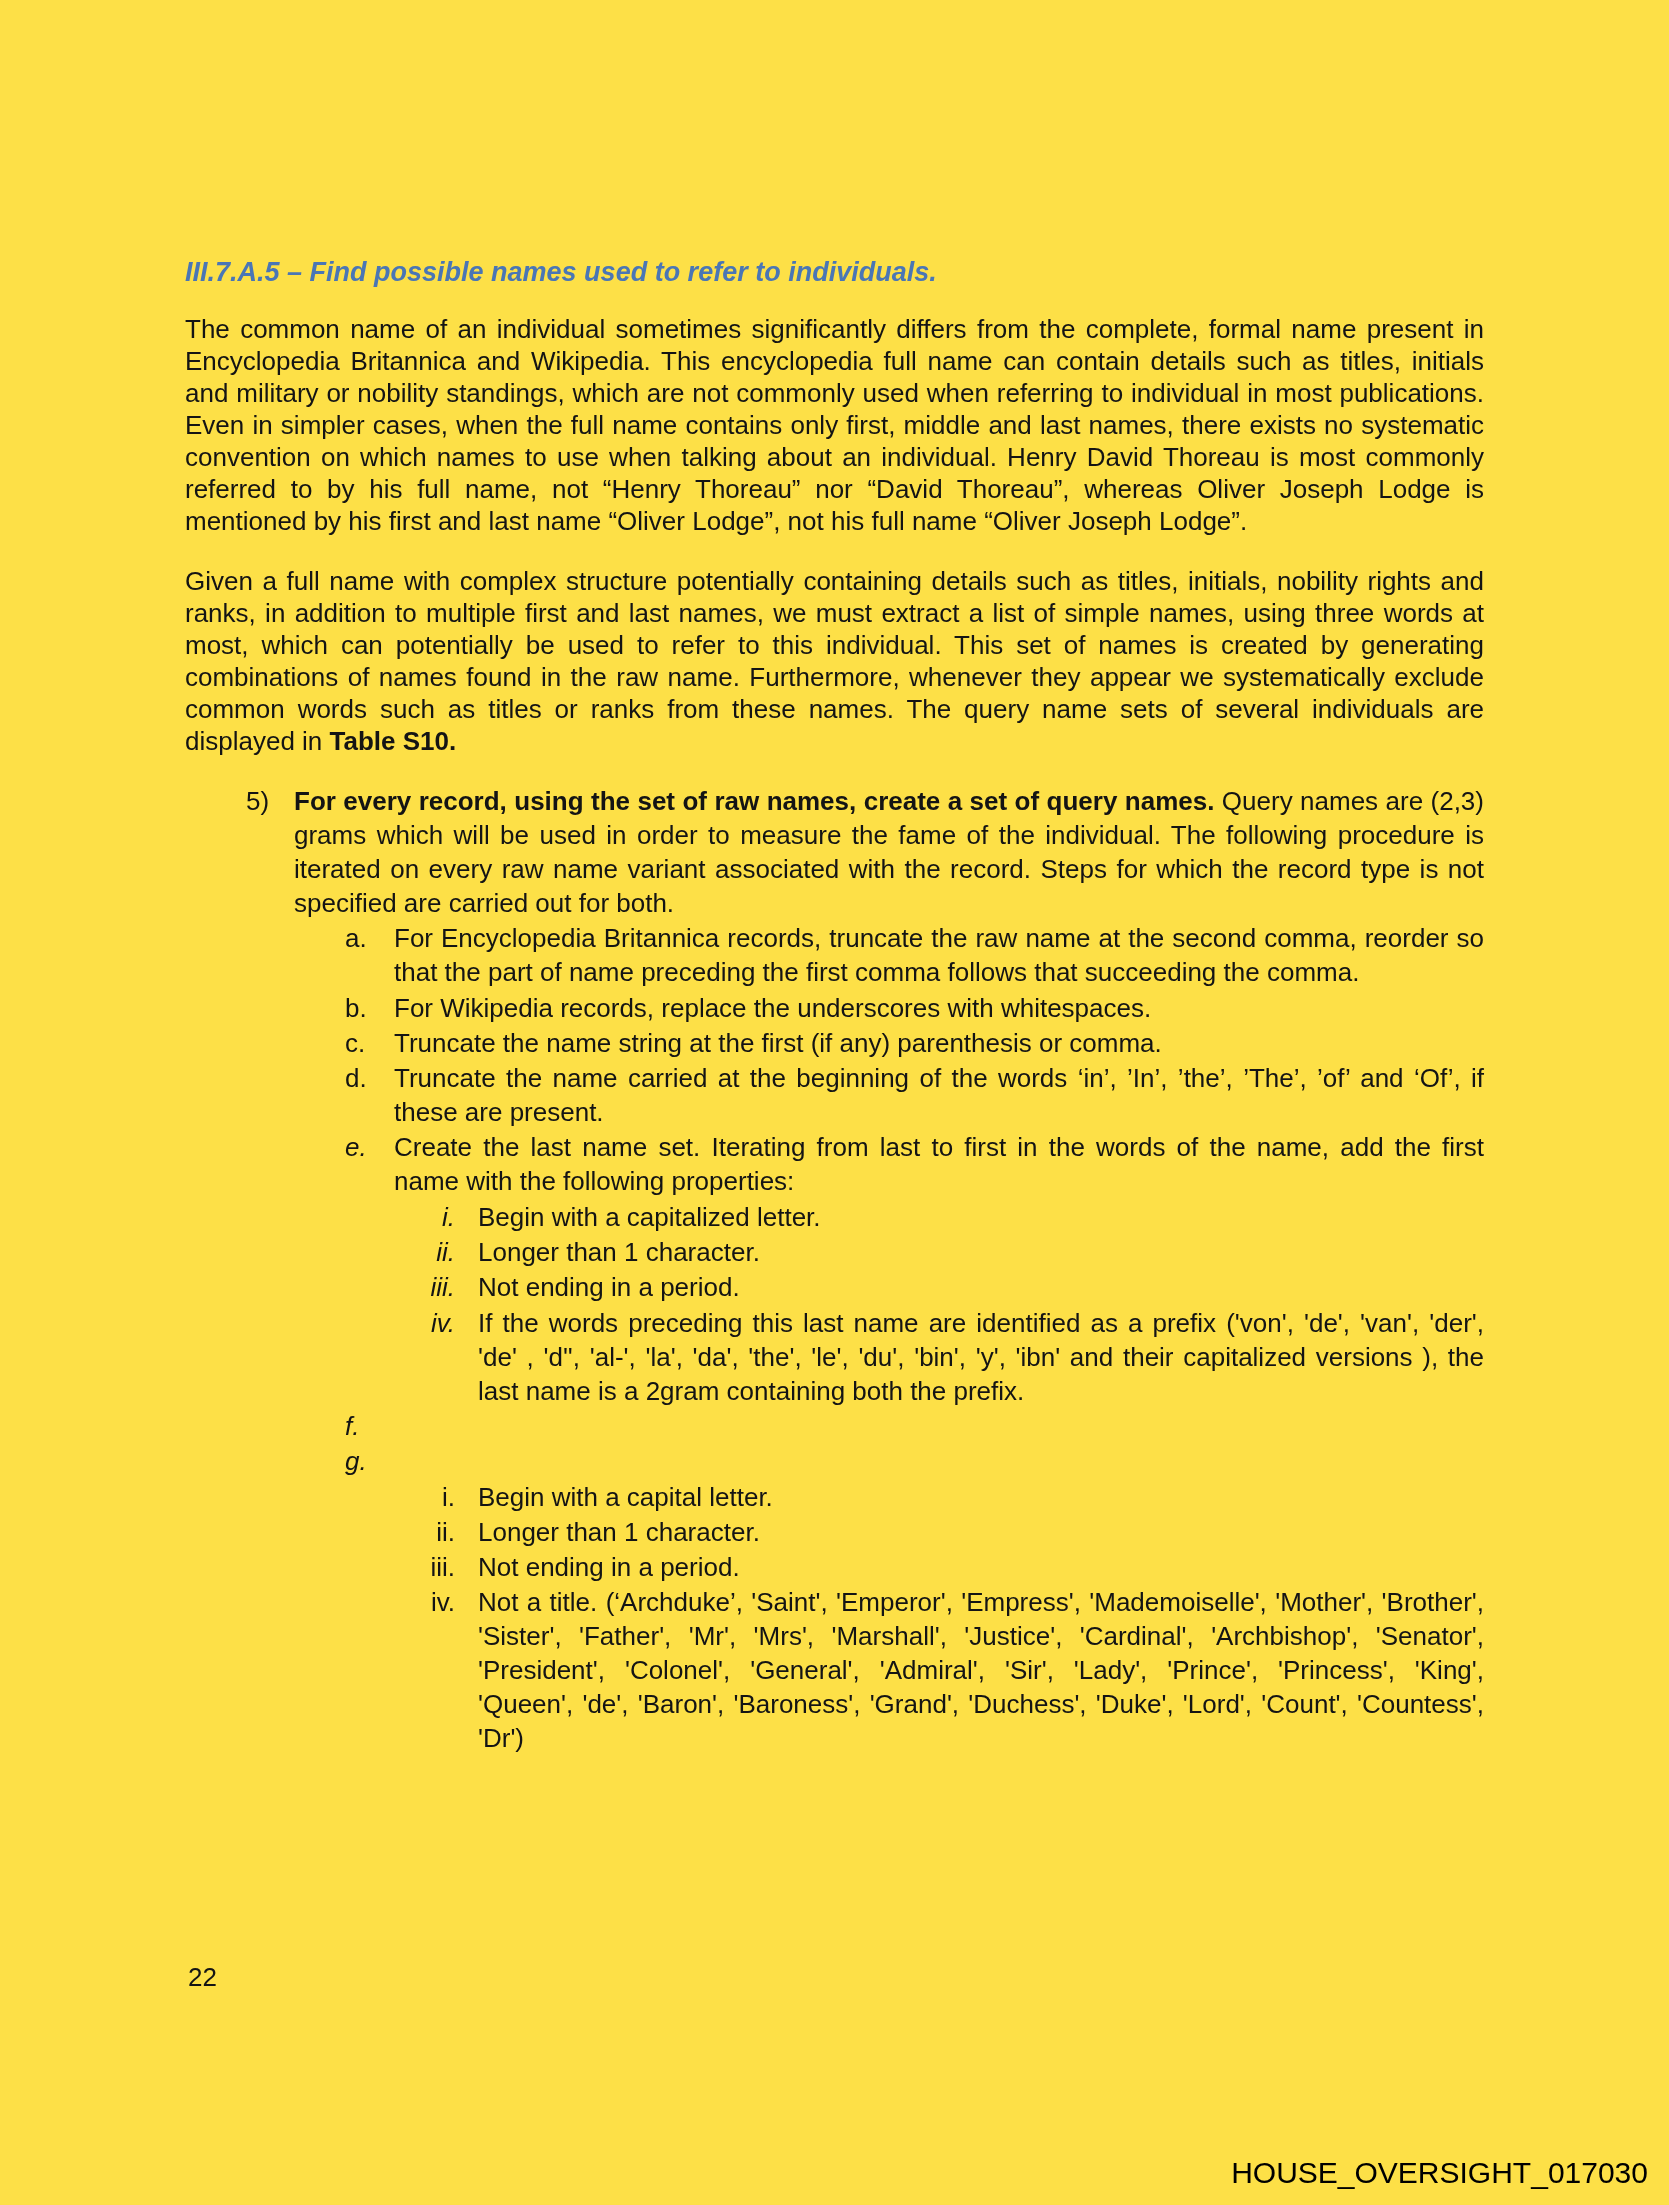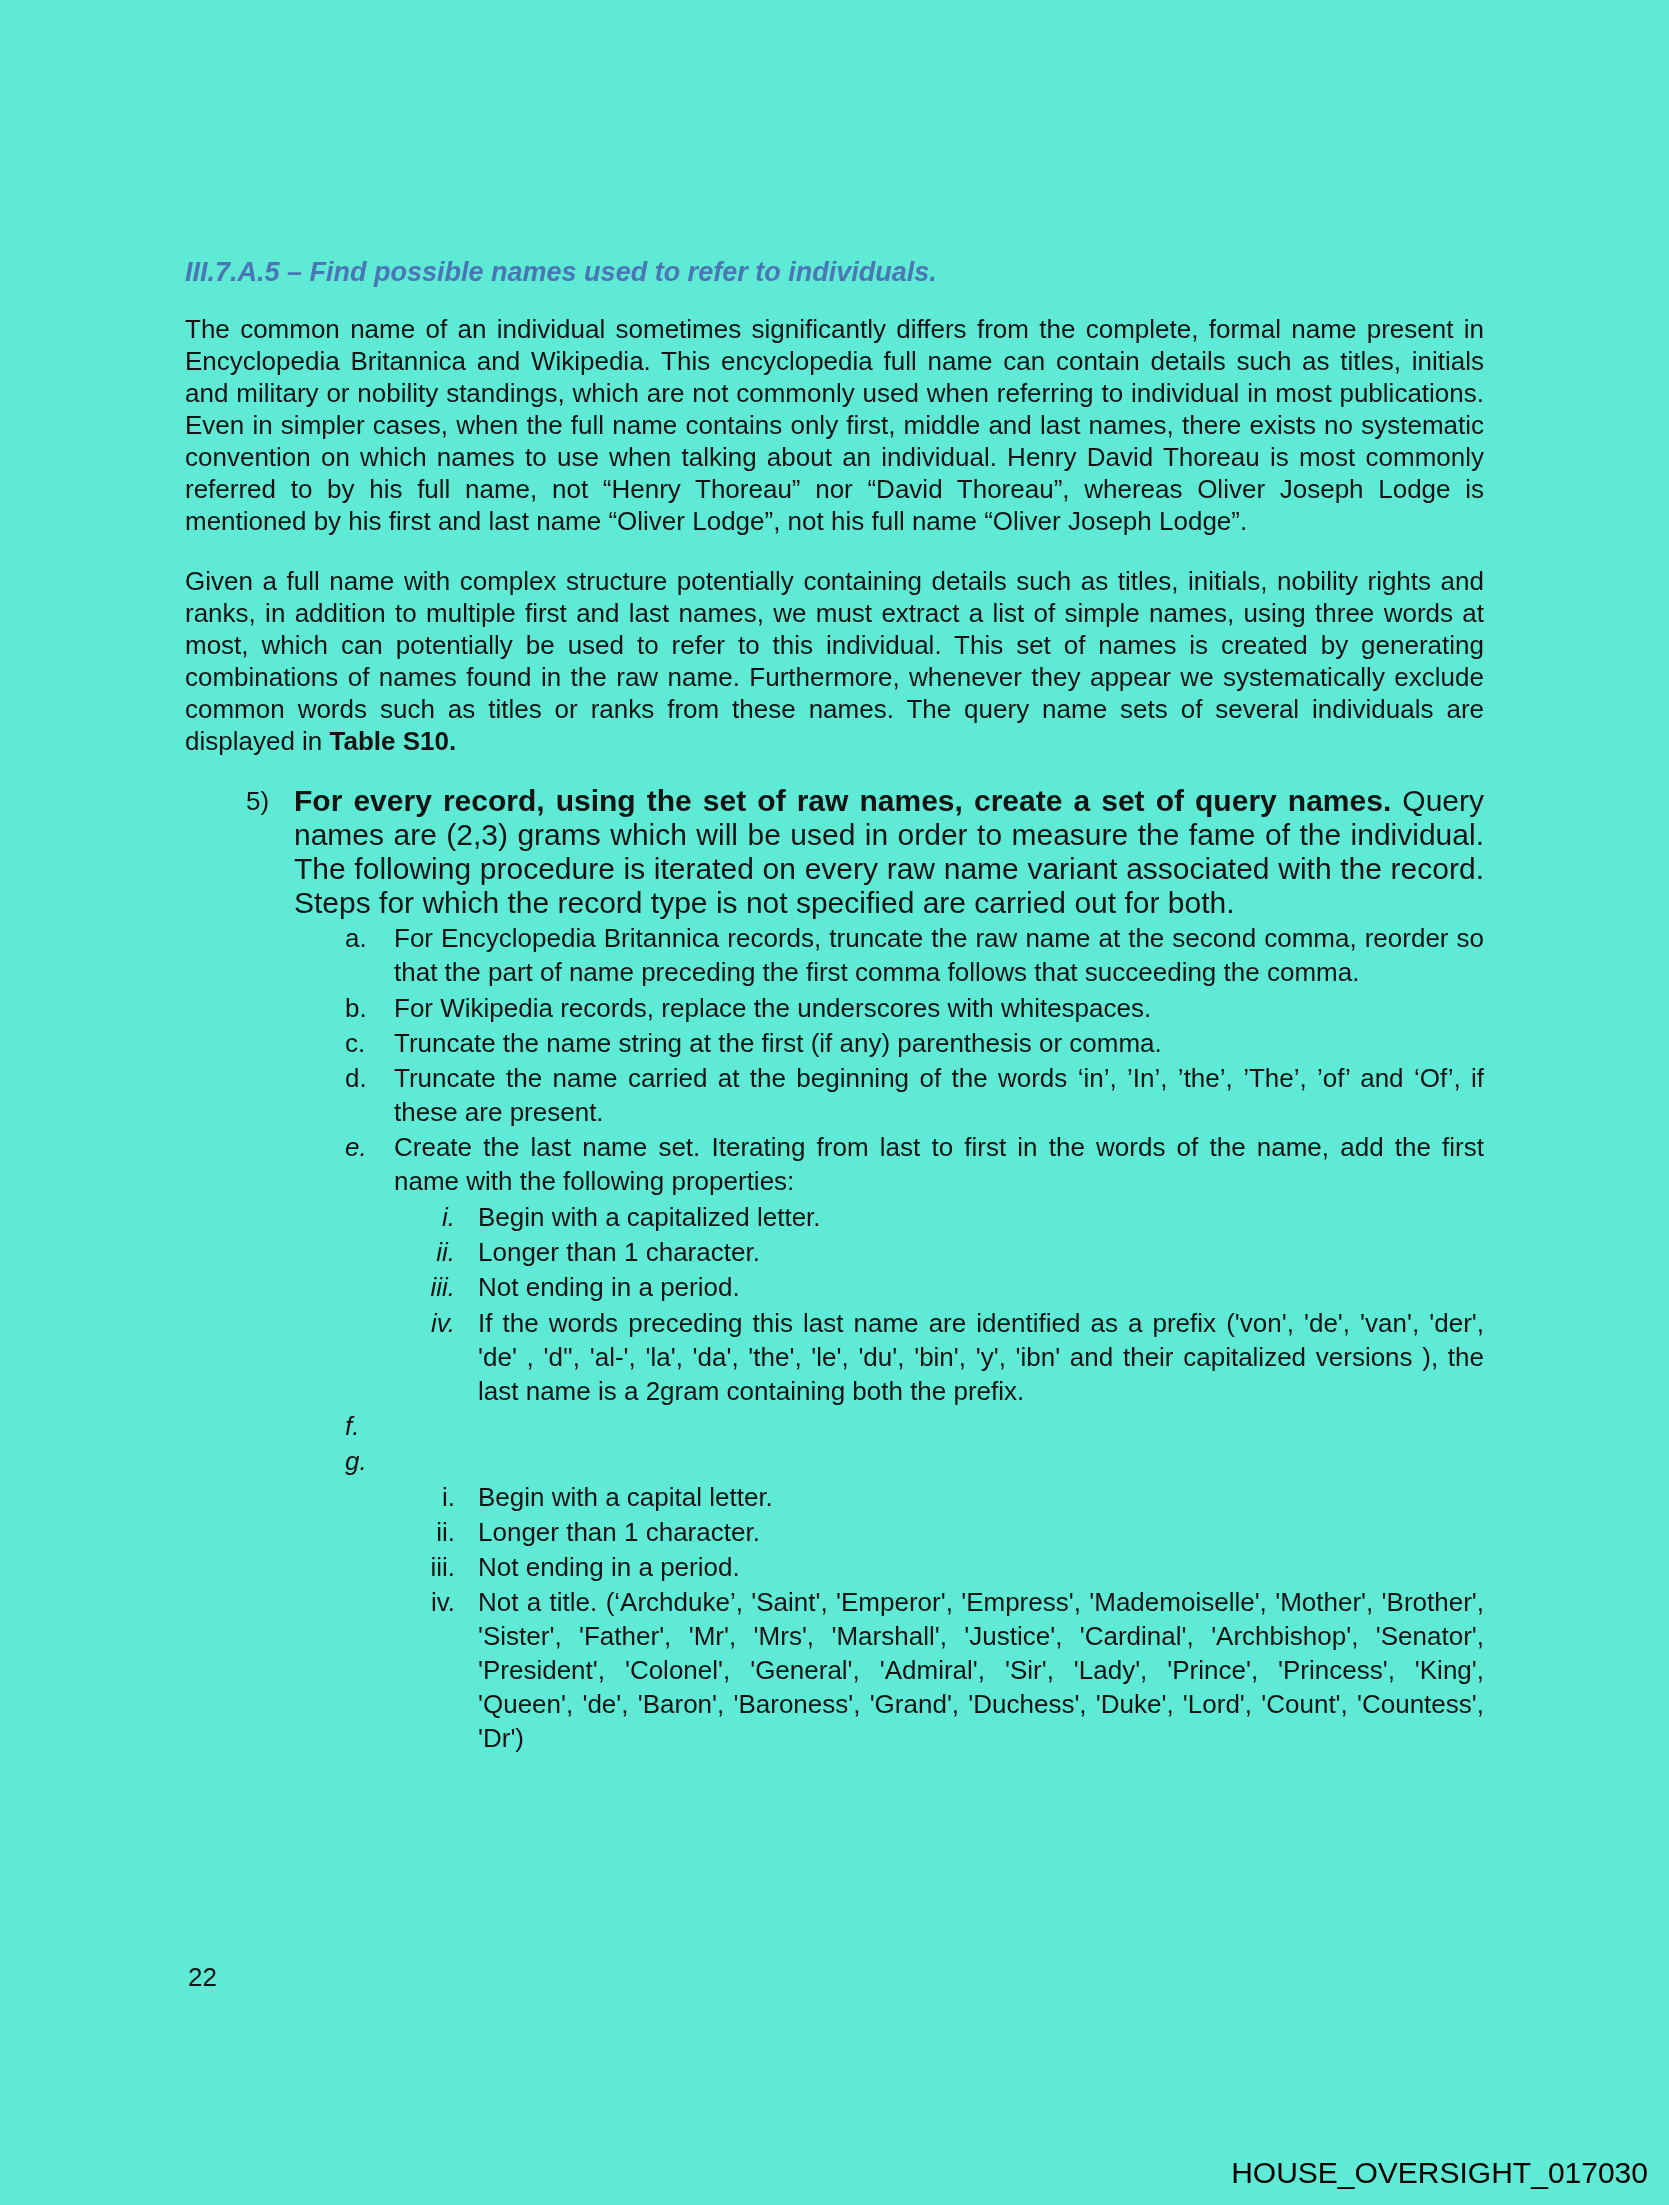--- a/index.html
+++ b/index.html
@@ -1,20 +1,20 @@
 <!DOCTYPE html>
 <html style="font-size:10.5px"><head>
 <meta charset="utf-8">
 <style>
   html, body { margin: 0; padding: 0; background: #e8e8e8; }
   .page {
     position: relative;
     width: 1669px;
     height: 2205px;
-    background: #5eead4;
+    background: #fde047;
     font-family: "Liberation Sans", "DejaVu Sans", sans-serif;
     color: #141414;
     overflow: hidden;
   }
   .content {
     position: absolute;
     left: 185px;
     top: 257px;
     width: 1299px;
   }
@@ -38,21 +38,21 @@
   .item5 { display: flex; margin-top: 2.6px; margin-bottom: 1.3px; }
   .item5 > .marker {
     flex: none;
     width: 48px;
     margin-left: 61px;
     font-size: 26px;
     line-height: 34px;
   }
   .item5 > .body {
     flex: 1;
-    font-size: 30px;
+    font-size: 26px;
     line-height: 34px;
     text-align: justify;
   }
   .item5 .lead { font-weight: bold; }
 
   
   .alpha { display: flex; margin-top: 1.3px; }
   .alpha > .marker {
     flex: none;
     width: 49px;

